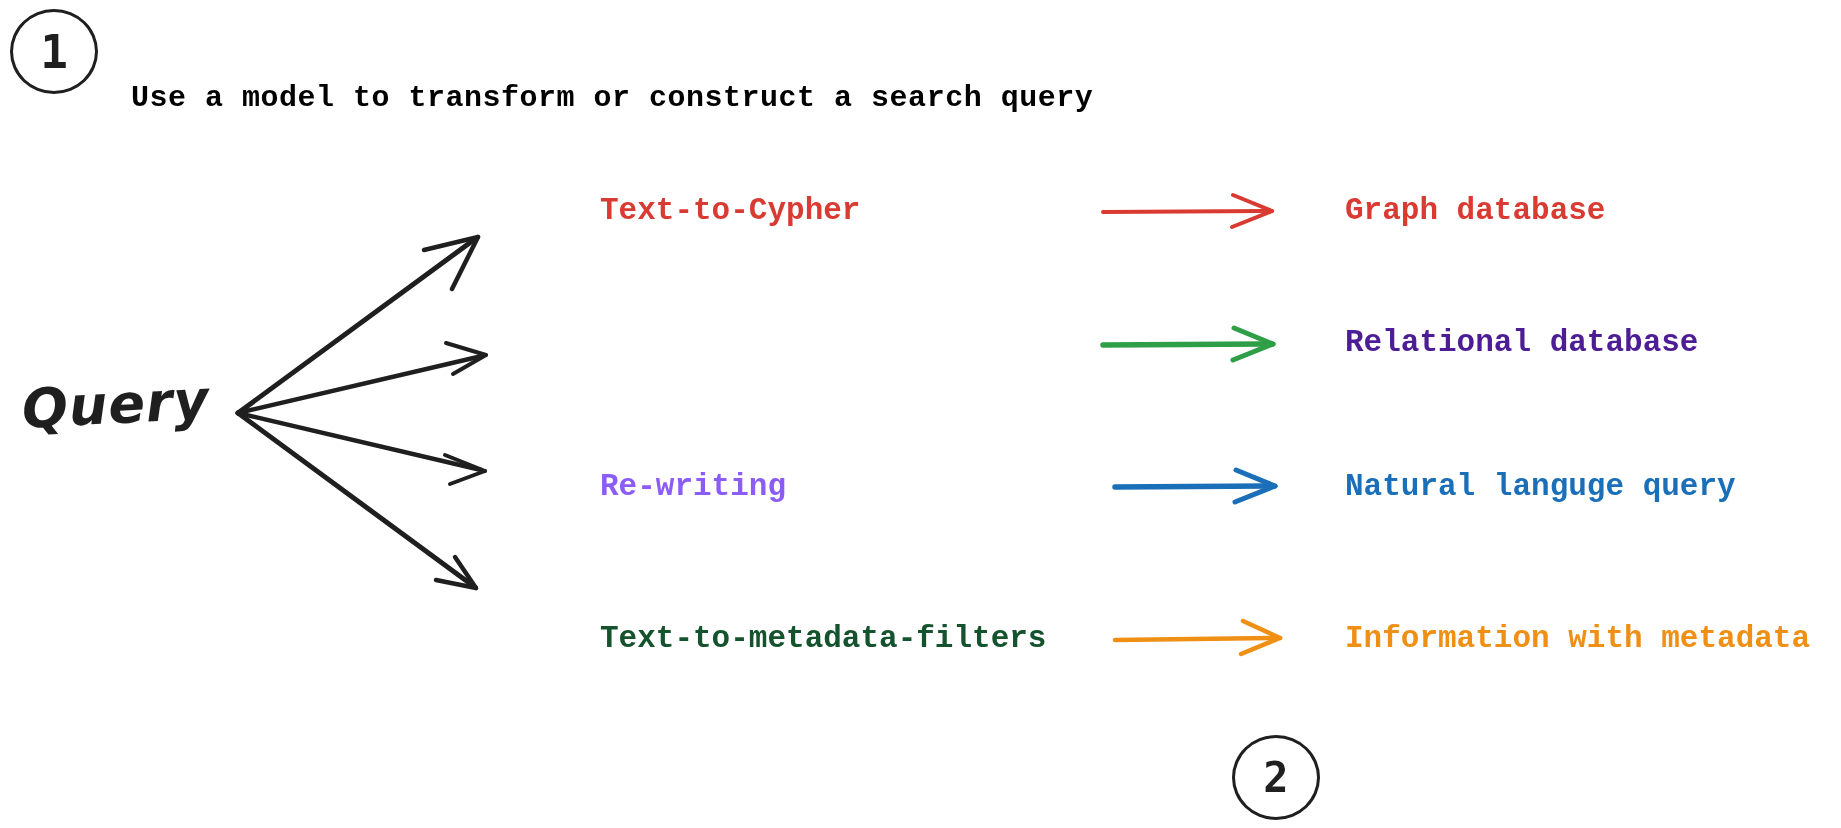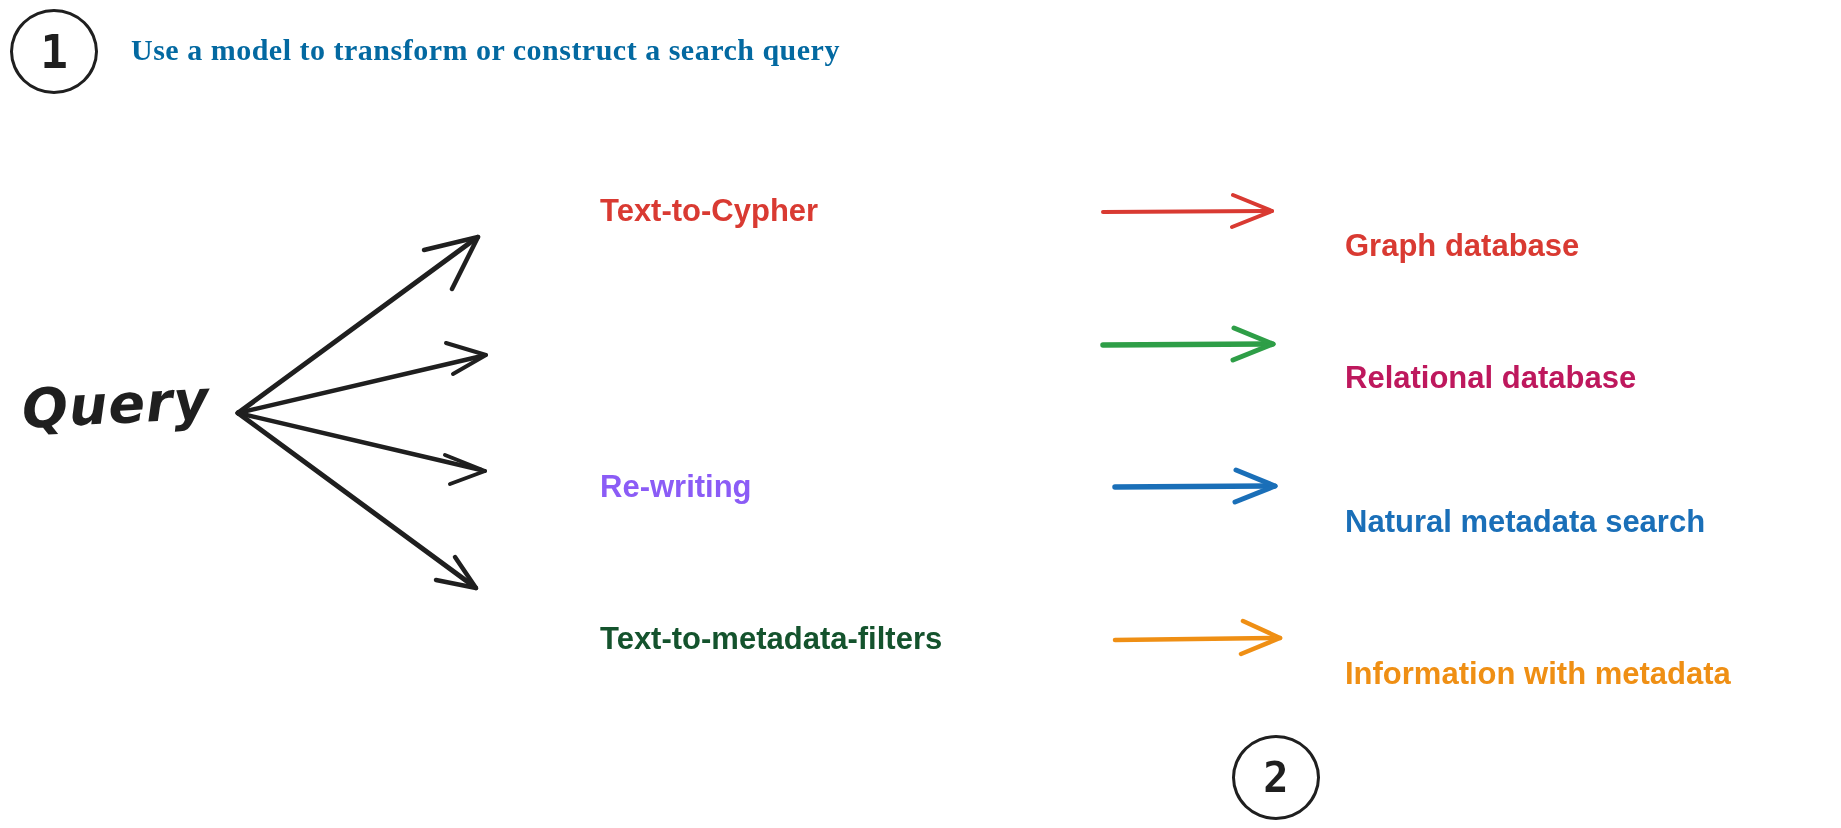--- a/index.html
+++ b/index.html
@@ -45,26 +45,27 @@
     left: 1232px;
     top: 735px;
     width: 88px;
     height: 85px;
     font-size: 42px;
   }
 
   
   .step-caption {
     position: absolute;
-    color: #0369a1;
-    font-family: Liberation Serif, serif;
+    color: #000000;
+    font-family: Liberation Mono, monospace;
     font-size: 30px;
     font-weight: bold;
     letter-spacing: 0.5px;
     white-space: nowrap;
+    margin-top: 48px;
   }
   #caption-1 {
     left: 131px;
     top: 33px;
   }
   #caption-2 {
     left: 1375px;
     top: 762px;
     font-weight: normal;
     font-size: 29px;
@@ -92,29 +93,29 @@
     left: 0;
     top: 0;
     width: 1841px;
     height: 828px;
     pointer-events: none;
   }
 
   
   .row-method, .row-target {
     position: absolute;
-    font-family: Liberation Sans, sans-serif;
+    font-family: Liberation Mono, monospace;
     font-size: 31px;
     font-weight: bold;
     white-space: nowrap;
     letter-spacing: 0px;
     text-align: center;
   }
   .row-method { left: 600px; }
-  .row-target { left: 1345px; margin-top: 35px; }
+  .row-target { left: 1345px; }
 
   .r0 { top: 193px; }
   .r1 { top: 325px; }
   .r2 { top: 469px; }
   .r3 { top: 621px; }
 </style>
 </head>
 <body>
 
 <div id="canvas">
@@ -170,24 +171,24 @@
     <g>
       <path d="M1115,640 L1272,638" stroke="#ef8f14" stroke-width="4.5" fill="none" stroke-linecap="round"></path>
       <path d="M1280,638 L1243,621" stroke="#ef8f14" stroke-width="4.5" fill="none" stroke-linecap="round"></path>
       <path d="M1280,638 L1241,654" stroke="#ef8f14" stroke-width="4.5" fill="none" stroke-linecap="round"></path>
     </g>
   </svg>
 
   <div class="row-method r0" style="color:#d93a32">Text-to-Cypher</div>
   <div class="row-target r0" style="color:#d93a32">Graph database</div>
 
-  <div class="row-target r1" style="color:#be185d">Relational database</div>
+  <div class="row-target r1" style="color:#4c1d95">Relational database</div>
 
   <div class="row-method r2" style="color:#8b5cf6">Re-writing</div>
-  <div class="row-target r2" style="color:#1a6fb8">Natural metadata search</div>
+  <div class="row-target r2" style="color:#1a6fb8">Natural languge query</div>
 
   <div class="row-method r3" style="color:#14532d">Text-to-metadata-filters</div>
   <div class="row-target r3" style="color:#ef8f14">Information with metadata</div>
 
   <div class="step-badge" id="badge-2">
     <span>2</span>
   </div>
 
 </div>
 

